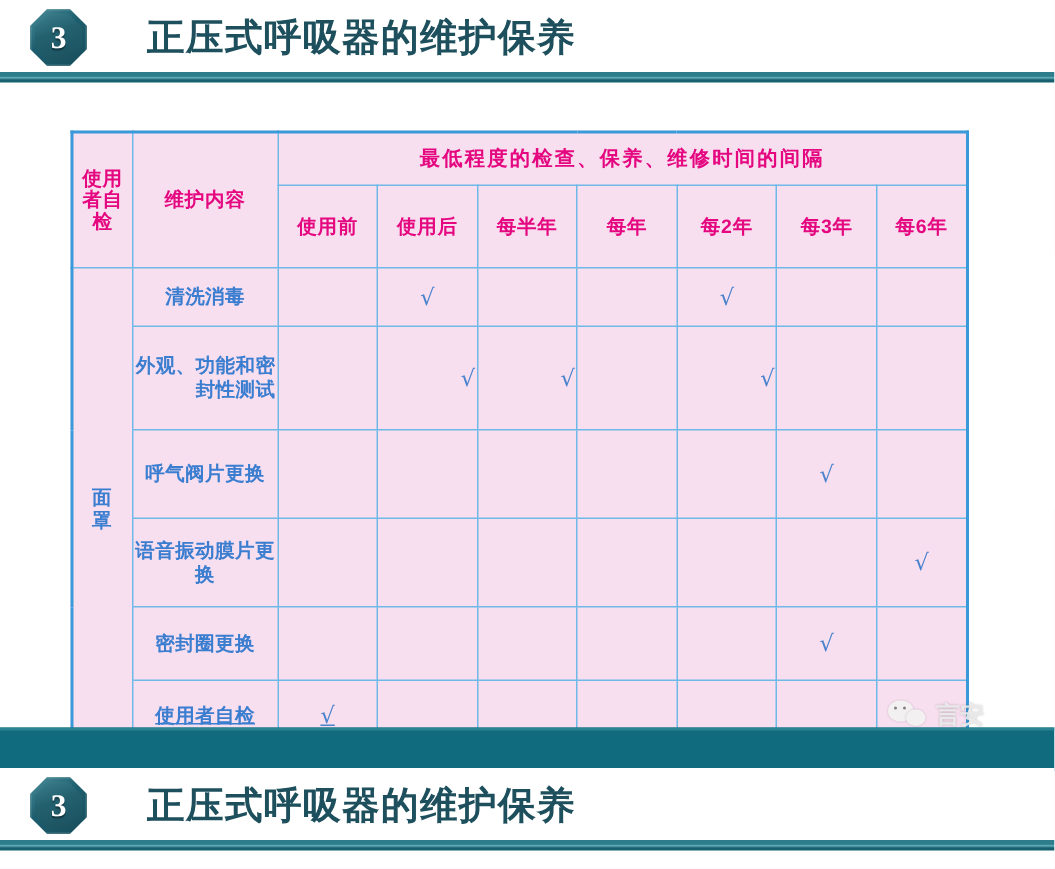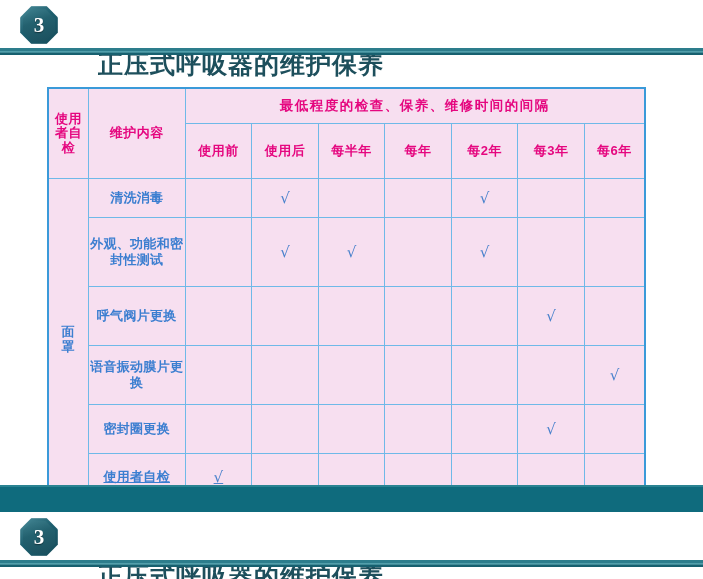--- a/index.html
+++ b/index.html
@@ -64,21 +64,20 @@
   .title-text {
     position: absolute;
     left: 98px;
     top: 8px;
     font-size: 25px;
     font-weight: bold;
     color: #1d4f5c;
     letter-spacing: 1px;
     white-space: nowrap;
     font-family: "DejaVu Sans", "Liberation Sans", sans-serif;
-    margin-top: 40px;
   }
   .title-rule {
     position: absolute;
     left: 0;
     top: 48px;
     width: 703px;
     height: 7px;
     background: linear-gradient(to bottom, #2d7d8c 0%, #2d7d8c 40%, #65b0bb 55%, #17606f 75%, #17606f 100%);
   }
 
@@ -150,21 +149,21 @@
   }
   .c-name { width: 40px; }
   .c-item { width: 96px; }
   .c-per  { width: 66px; }
   .c-per6 { width: 60px; }
 
   
   tr.r-hdr1 td { height: 24px; margin-top: 41px; }
   tr.r-hdr2 td { height: 50px; }
   tr.r1 td { height: 34px; }
-  tr.r2 td { height: 64px; }
+  tr.r2 td { height: 64px; text-align: right; }
   tr.r3 td { height: 54px; }
   tr.r4 td { height: 54px; }
   tr.r5 td { height: 44px; }
   tr.r6 td { height: 42px; text-decoration: underline; }
 
   
   .watermark {
     position: absolute;
     left: 592px;
     top: 462px;
@@ -306,20 +305,29 @@
           <td class="chk"></td>
           <td class="chk"></td>
           <td class="chk"></td>
           <td class="chk"></td>
           <td class="chk"></td>
         </tr>
       </tbody>
     </table>
   </div>
 
+  <div class="watermark">
+    <div class="wx-logo">
+      <div class="bub b1"></div>
+      <div class="dot d1"></div>
+      <div class="dot d2"></div>
+      <div class="bub b2"></div>
+    </div>
+    <span class="wm-text">言安</span>
+  </div>
 </div>
 
 <div class="teal-band"></div>
 
 <div class="slide slide-bottom">
   <div class="title-bar">
     <div class="badge">
       <div class="badge-inner">
         <span class="badge-num">3</span>
       </div>

